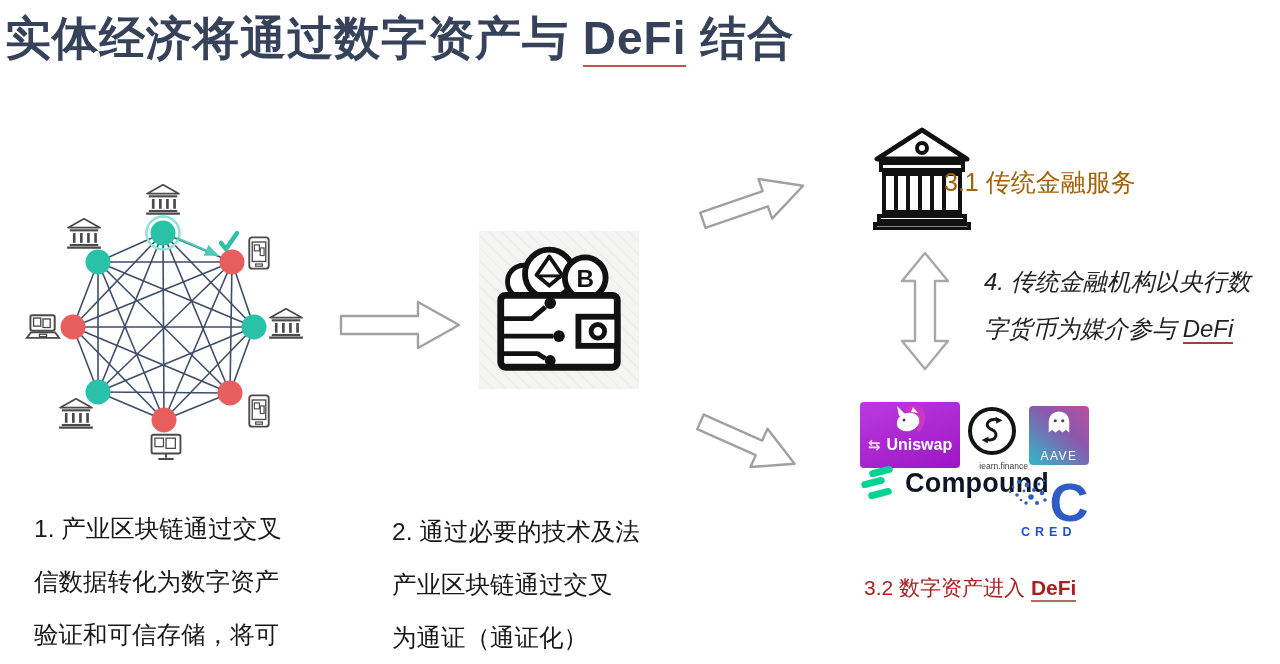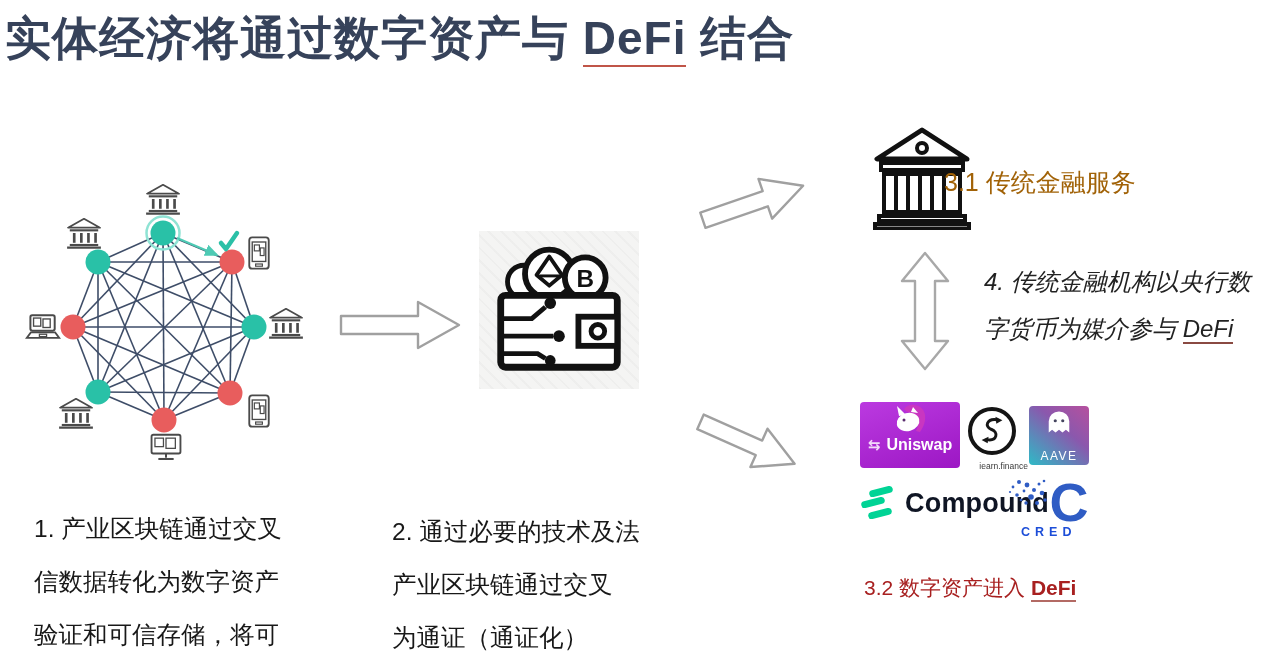--- a/index.html
+++ b/index.html
@@ -47,21 +47,21 @@
     background:#fff;display:flex;align-items:center;justify-content:center;
   }
   .yearn-caption{left:956px;top:461px;width:72px;text-align:right;font-size:8.5px;color:#3a3a3a;}
   .aave-tile{
     left:1029px;top:406px;width:60px;height:59px;border-radius:4px;
     background:linear-gradient(40deg,#2ebac6 0%,#8a58ad 60%,#b6509e 100%);
     display:flex;flex-direction:column;align-items:center;justify-content:center;
   }
   .aave-name{color:#ffffff;font-size:12px;letter-spacing:1.5px;margin-top:10px;}
   .compound-row{
-    left:858px;top:483px;height:40px;display:flex;align-items:center;gap:9px;
+    left:858px;top:463px;height:40px;display:flex;align-items:center;gap:9px;
   }
   .compound-name{font-size:27px;font-weight:600;color:#0f1524;letter-spacing:0.2px;}
   .cred-block{left:1003px;top:475px;width:95px;height:64px;}
   .cred-word{position:absolute;left:18px;top:50px;font-size:12.5px;font-weight:800;
     letter-spacing:5px;color:#1d4ed8;}
   svg{display:block;}
 </style>
 </head>
 <body>
 

